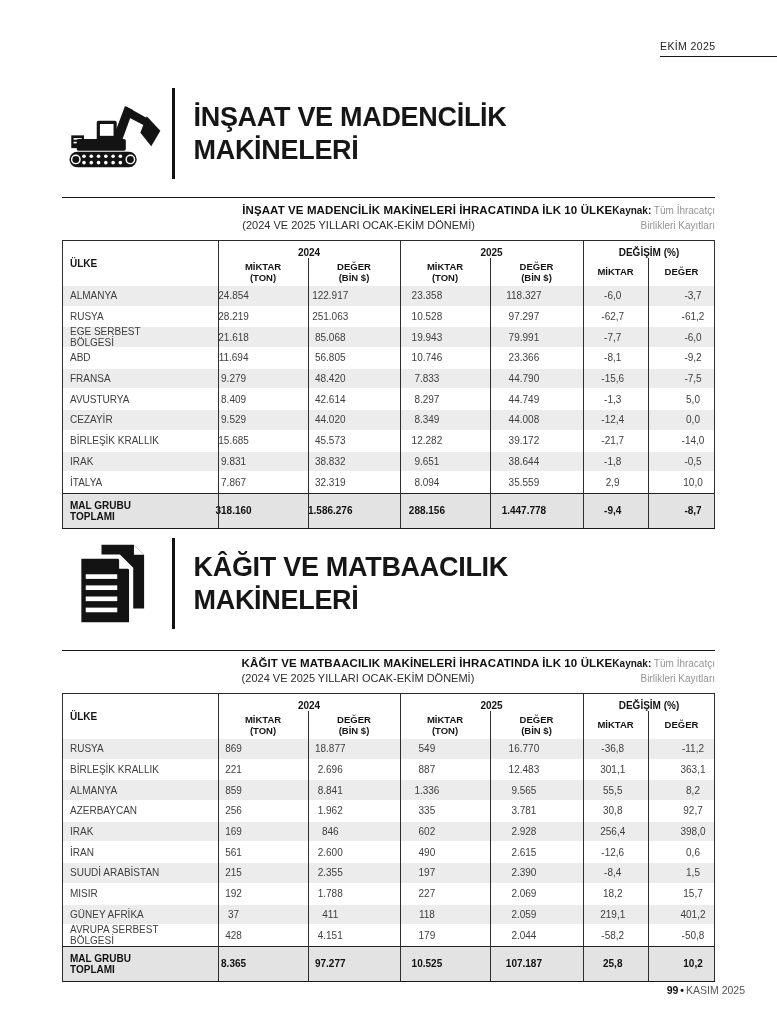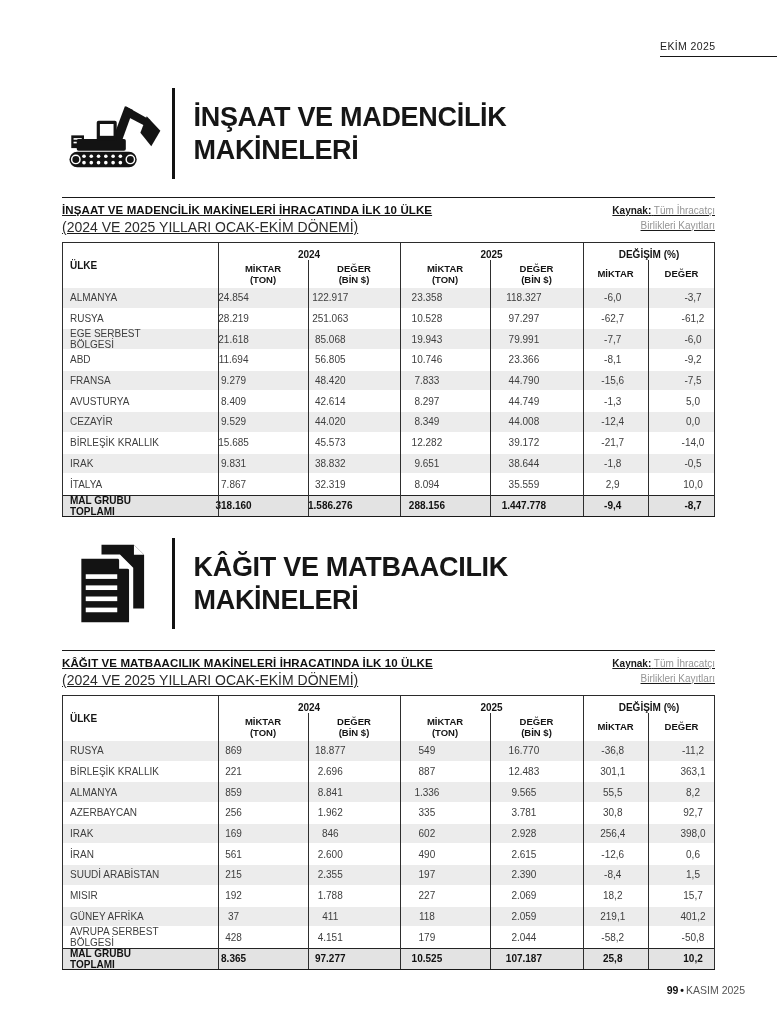--- a/index.html
+++ b/index.html
@@ -11,42 +11,42 @@
     padding-bottom:4px;font-size:10.5px;letter-spacing:.4px;color:#1d1d1d;}
 
   
   .sec-head{position:absolute;left:60px;display:flex;align-items:center;height:95px;}
   .sec-icon{width:108px;height:85px;display:flex;align-items:center;justify-content:center;flex:none;}
   .sec-div{width:2.5px;height:91px;background:#121212;margin-left:4px;flex:none;}
   .sec-title{margin-left:19px;font-size:27px;font-weight:700;line-height:1.2;color:#161616;letter-spacing:-.3px;}
 
   
   .tblock{position:absolute;left:62px;width:653px;border-top:1.5px solid #191919;}
-  .tbar{display:flex;justify-content:space-between;align-items:flex-start;padding:6px 0 7px;text-decoration:underline;}
+  .tbar{display:flex;justify-content:flex-end;align-items:flex-start;padding:6px 0 7px;}
   .ttitle{font-size:11.5px;font-weight:700;color:#101010;letter-spacing:.1px;}
-  .tsub{font-size:14px;color:#2c2c2c;margin-top:3px;}
+  .tsub{font-size:11px;color:#2c2c2c;margin-top:3px;}
   .tsrc{text-align:right;font-size:10px;line-height:1.45;color:#949494;}
   .tsrc .klabel{font-weight:700;color:#191919;}
 
   
   .tgrid{position:relative;border-top:1px solid #2b2b2b;border-bottom:1.5px solid #191919;}
   .thead{display:flex;height:45px;color:#141414;}
   .th-country{width:156px;display:flex;align-items:center;padding-left:8px;box-sizing:border-box;
     font-size:10px;font-weight:700;}
   .thgroup{display:flex;flex-direction:column;}
   .g1{width:182px;} .g2{width:183px;} .g3{width:132px;}
   .year{height:17px;display:flex;align-items:flex-end;justify-content:center;font-size:10px;font-weight:700;padding-top:2px;box-sizing:border-box;}
   .subs{flex:1;display:flex;}
   .sub{display:flex;flex-direction:column;align-items:center;justify-content:center;
     font-size:9.5px;font-weight:700;line-height:1.2;box-sizing:border-box;}
   .w90{width:90px;} .w92{width:92px;} .w93{width:93px;} .w65{width:65px;} .w67{width:67px;}
 
   .trow{display:flex;height:20.7px;box-sizing:border-box;border-bottom:1.6px solid #fff;gap:37px;}
   .trow.striped{background:#ececec;}
-  .trow.total{height:21px;background:#e3e3e3;border-top:1px solid #242424;border-bottom:none;font-weight:700;}
+  .trow.total{height:35px;background:#e3e3e3;border-top:1px solid #242424;border-bottom:none;font-weight:700;}
   .trow.total .td{color:#111;}
   .td{display:flex;align-items:center;justify-content:center;font-size:10px;color:#3e3e3e;box-sizing:border-box;}
   .td.c0{width:156px;justify-content:flex-start;padding-left:8px;}
   .td.c1{width:90px;} .td.c2{width:92px;} .td.c3{width:90px;} .td.c4{width:93px;} .td.c5{width:65px;} .td.c6{width:67px;}
 
   .vline{position:absolute;bottom:0;width:1px;background:#2e2e2e;z-index:3;}
 
   
   .footer{position:absolute;top:984px;right:64px;font-size:10.5px;color:#565656;}
   .footer .pgnum{font-weight:700;color:#0e0e0e;}

